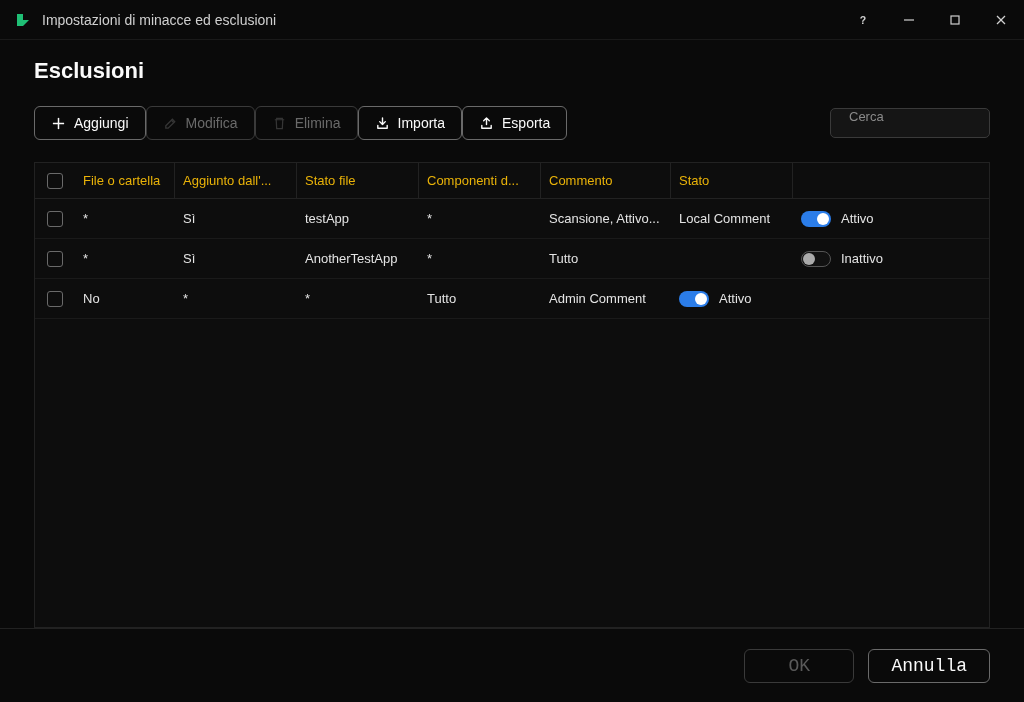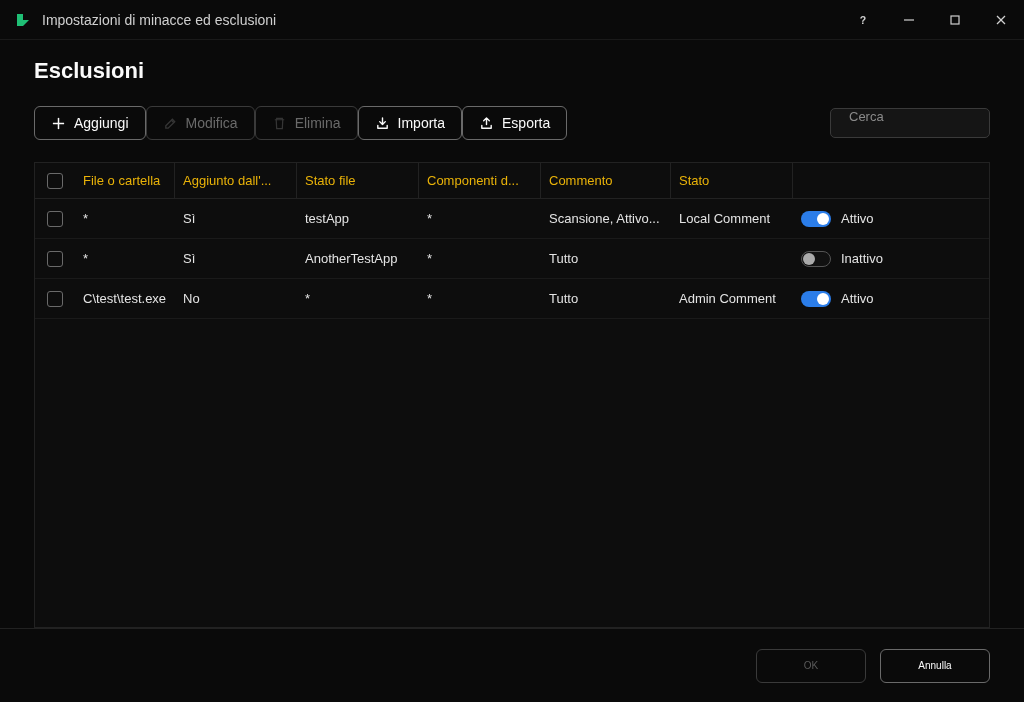--- a/index.html
+++ b/index.html
@@ -185,23 +185,23 @@
     gap:14px;
   }
   .fbtn {
     height:34px;
     min-width:110px;
     padding:0 22px;
     border:1px solid #6a6a6a;
     border-radius:6px;
     background:transparent;
     color:#fafafa;
-    font-size:10px;
+    font-size:18px;
     cursor:pointer;
-    display:flex;align-items:center;justify-content:center;
+    display:flex;align-items:center;justify-content:center;font-family:Liberation Mono, monospace;
   }
   .fbtn.disabled {
     border-color:#3a3a3a;
     color:#5a5a5a;
     cursor:default;
   }
 </style>
 </head>
 <body>
 
@@ -329,21 +329,20 @@
               <div class="knob"></div>
             </div>
             <span>Inattivo</span>
           </div>
           <div class="td"></div>
         </div>
         <div class="trow">
           <div class="td cb">
             <div class="cbx"></div>
           </div>
-          <div class="td">C\test\test.exe</div>
           <div class="td">No</div>
           <div class="td">*</div>
           <div class="td">*</div>
           <div class="td">Tutto</div>
           <div class="td">Admin Comment</div>
           <div class="td state-cell">
             <div class="toggle on">
               <div class="knob"></div>
             </div>
             <span>Attivo</span>

